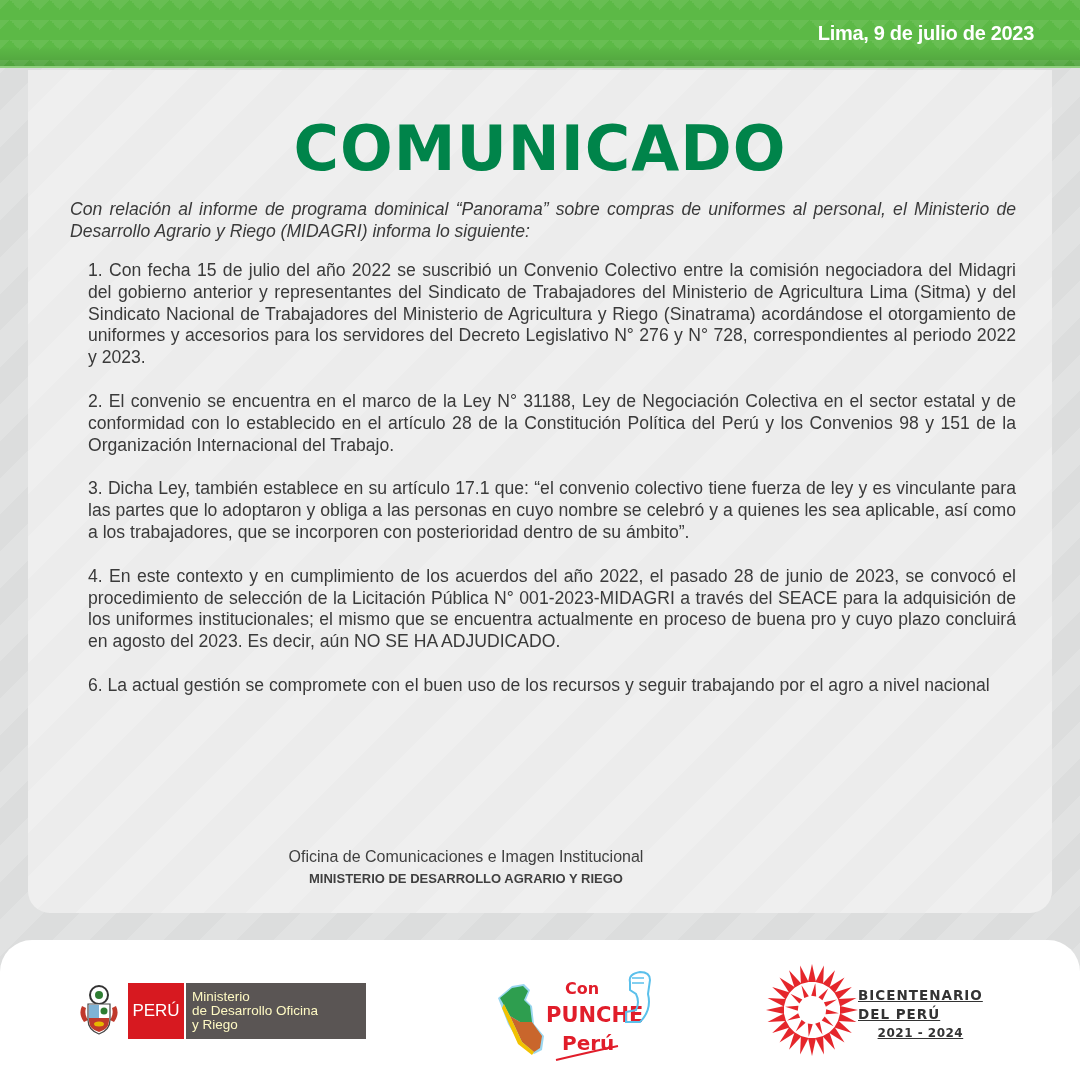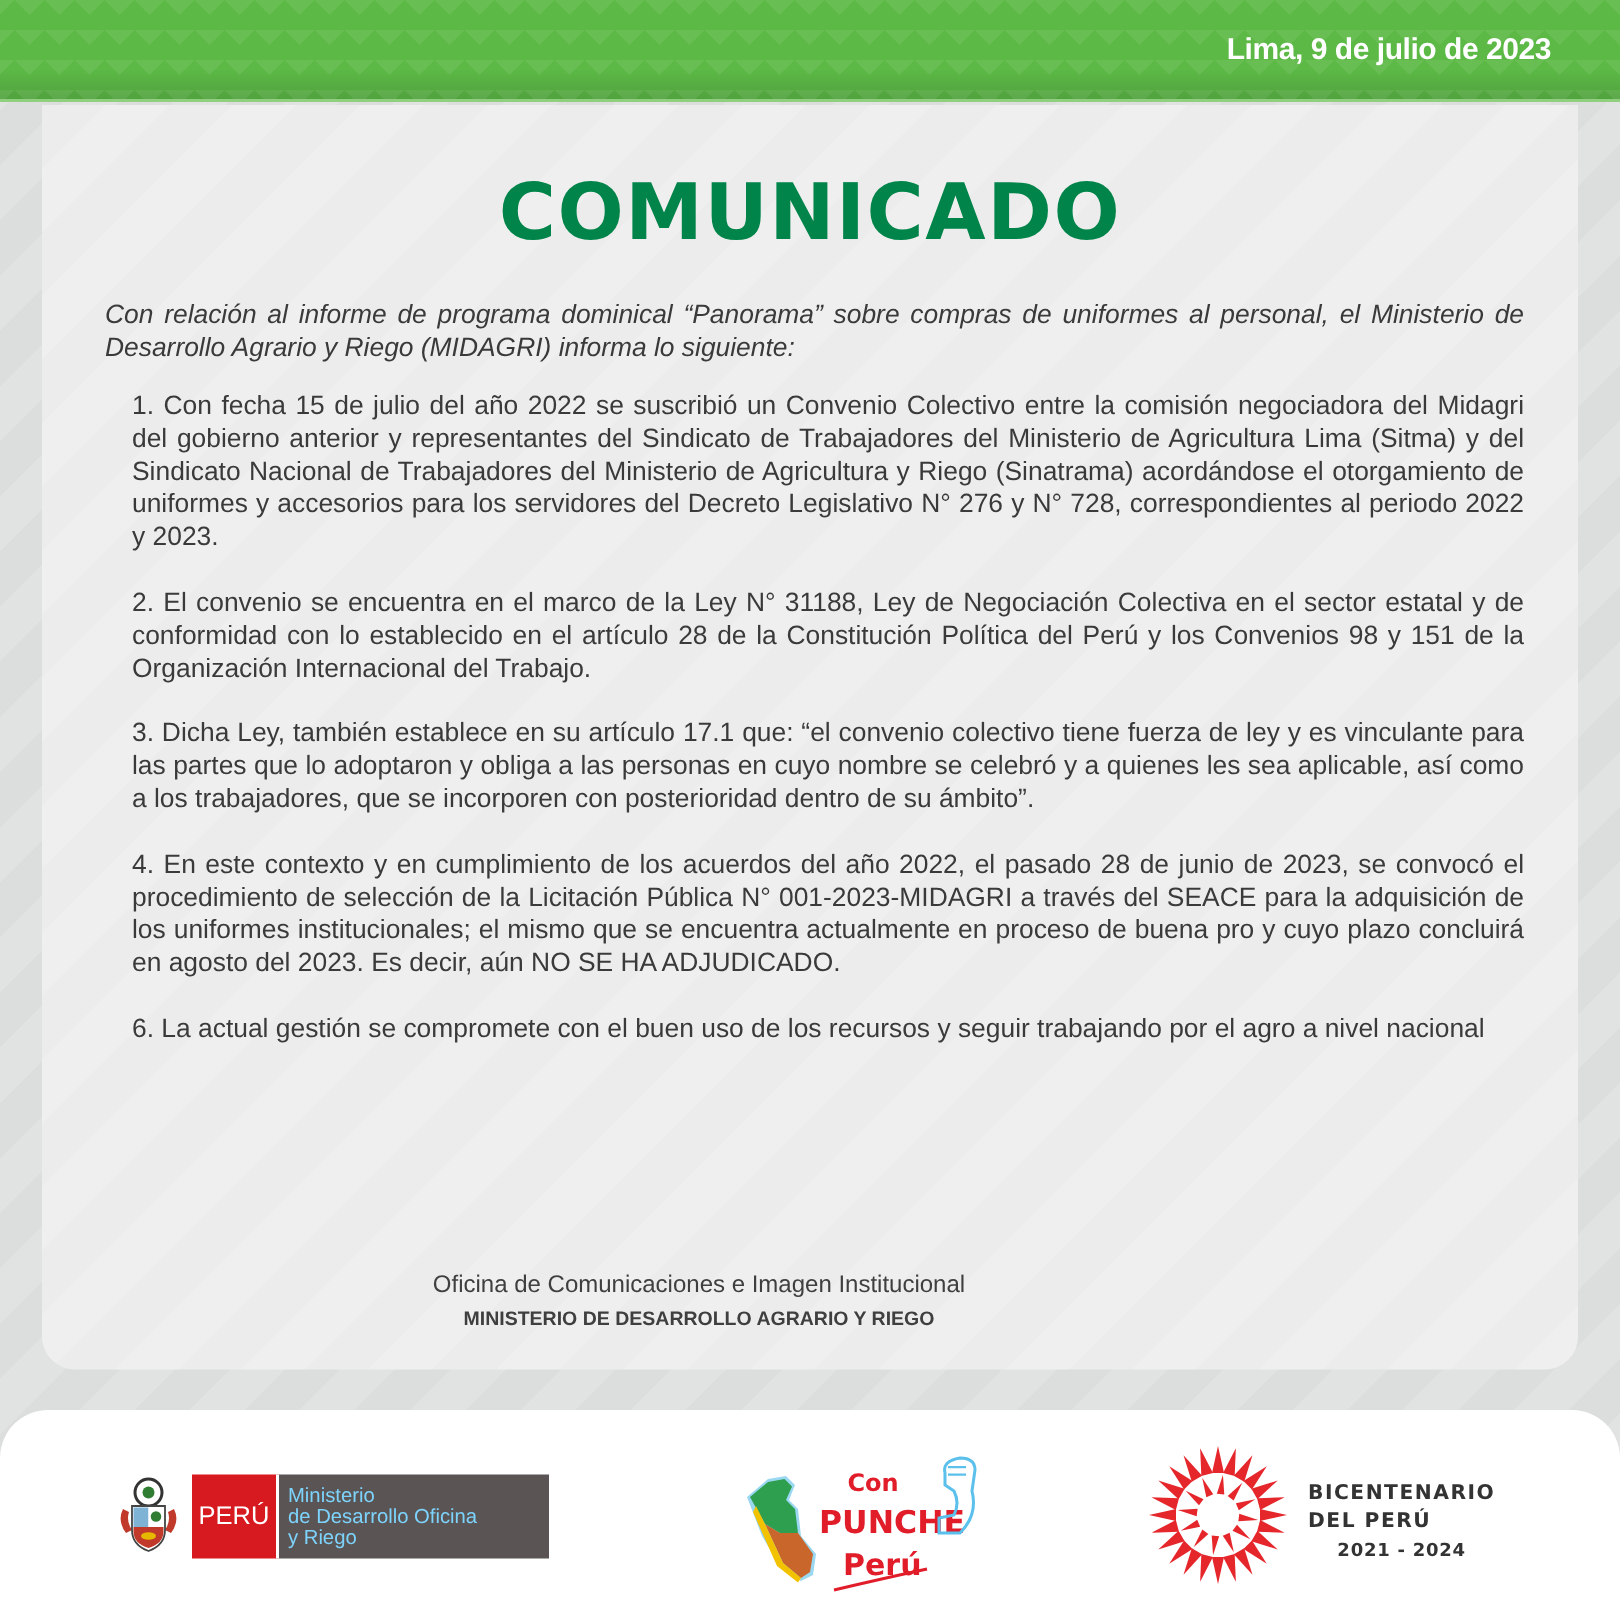--- a/index.html
+++ b/index.html
@@ -25,21 +25,21 @@
     letter-spacing: -0.3px;
   }
   .card {
     position: absolute; left: 28px; top: 70px; width: 1024px; height: 843px;
     border-radius: 0 0 22px 22px;
     background: repeating-linear-gradient(135deg, #ececec 0px, #ececec 30px, #efefef 30px, #efefef 60px);
   }
   .title {
     position: absolute; left: 0; width: 1024px; top: 42px; text-align: center;
     color: #00844a; font-family: "DejaVu Sans", sans-serif; font-weight: bold;
-    font-size: 52px; letter-spacing: 1px;
+    font-size: 62px; letter-spacing: 1px;
   }
   .intro {
     position: absolute; left: 42px; top: 128px; width: 946px;
     color: #3a3a3a; font-size: 17.6px; line-height: 22px; text-align: justify; font-style: italic;
   }
   .points {
     position: absolute; left: 60px; top: 190px; width: 928px;
   }
   .point {
     color: #3a3a3a; font-size: 17.6px; line-height: 21.8px; text-align: justify;
@@ -55,28 +55,28 @@
     background: #ffffff; border-radius: 32px 32px 0 0;
   }
   .minagri-logo { position: absolute; left: 78px; top: 42px; height: 58px; display: flex; align-items: center; }
   .shield { width: 42px; height: 54px; margin-right: 8px; }
   .peru-box {
     width: 58px; height: 56px; background: #d71920; color: #fff;
     font-size: 17px; display: flex; align-items: center; justify-content: center;
     border-right: 2px solid #fff;
   }
   .min-box {
-    width: 180px; height: 56px; background: #5a5554; color: #7dd3fc;
+    width: 180px; height: 56px; background: #5a5554; color: #fef9c3;
     font-size: 13.5px; line-height: 14px; padding: 7px 0 0 6px;
   }
   .punche { position: absolute; left: 480px; top: 20px; width: 180px; height: 110px; }
   .bicent { position: absolute; left: 764px; top: 22px; width: 280px; height: 100px; }
   .bicent-text {
-    position: absolute; left: 108px; top: 24px; color: #333; font-weight: bold;
-    font-family: "DejaVu Sans", sans-serif; font-size: 13.5px; line-height: 19px; letter-spacing: 1px;
+    position: absolute; left: 94px; top: 24px; color: #333; font-weight: bold;
+    font-family: "DejaVu Sans", sans-serif; font-size: 13.5px; line-height: 19px; letter-spacing: 1px; text-decoration: underline;
   }
   .bicent-text .years { font-size: 12px; letter-spacing: 0.5px; text-align: center; }
 </style>
 </head>
 <body>
 
 <div class="top-band">
   <div class="date">Lima, 9 de julio de 2023</div>
 </div>
 

